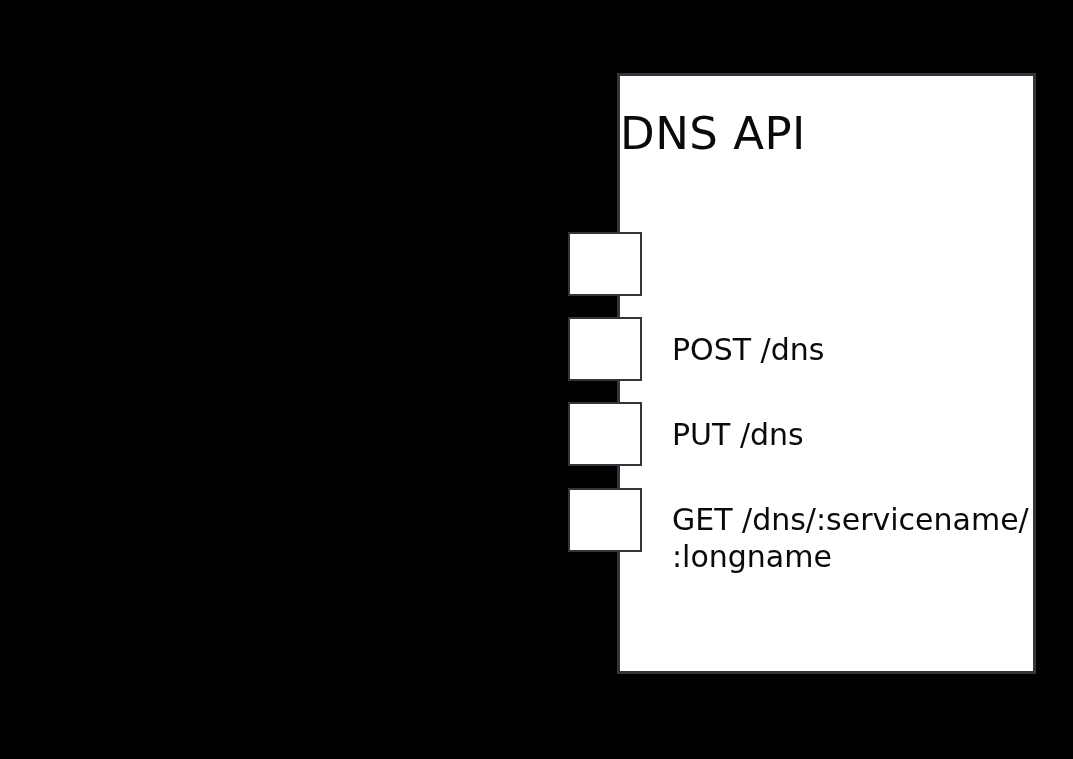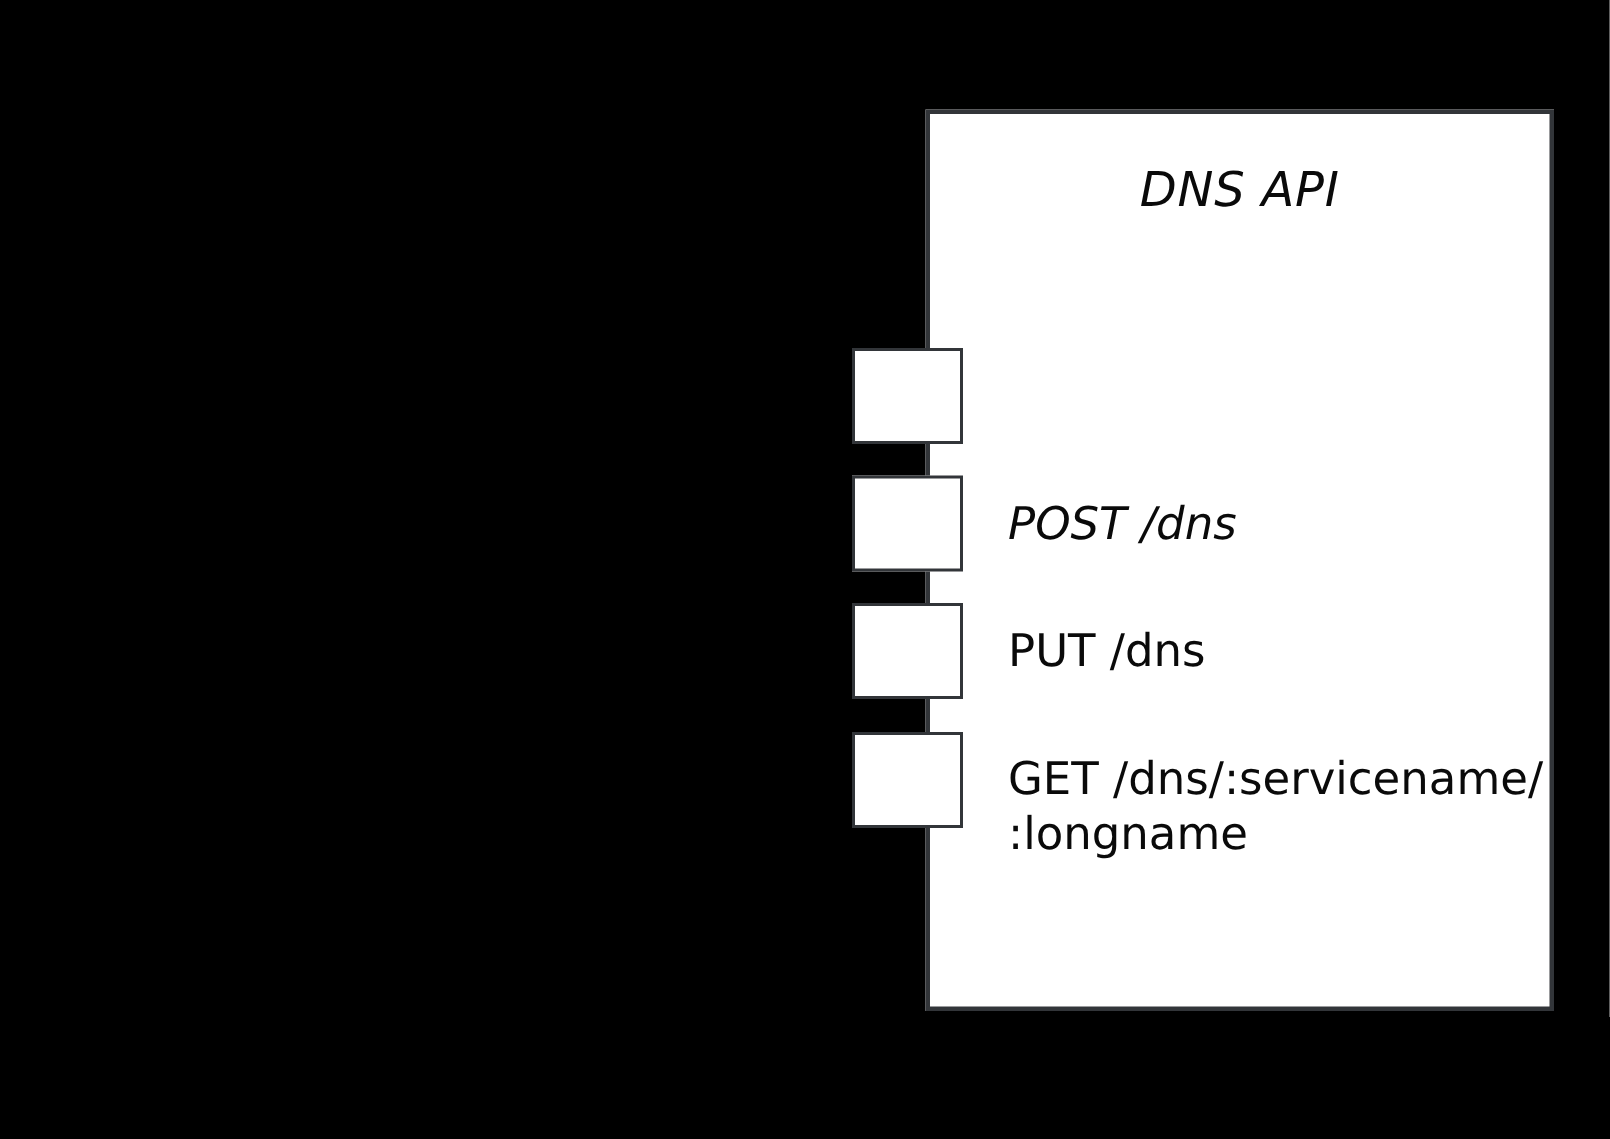--- a/index.html
+++ b/index.html
@@ -25,25 +25,23 @@
     position: absolute;
     left: 617px;
     top: 73px;
     width: 419px;
     height: 601px;
     background: var(--panel-fill);
     border: 3px solid var(--line);
   }
   .panel-title {
     padding-top: 31px;
-    text-align: center;
-    font-size: 32px;
+    font-size: 45px;
     color: var(--ink);
     letter-spacing: 0.5px;
-    font-style: italic;
   }
   .port {
     position: absolute;
     left: 568px;
     width: 74px;
     height: 64px;
     background: var(--panel-fill);
     border: 2px solid var(--line);
   }
   .port-1 { top: 232px; }
@@ -52,21 +50,21 @@
   .port-4 { top: 488px; }
   .endpoint-label {
     position: absolute;
     left: 672px;
     color: var(--ink);
     font-size: 30px;
     line-height: 37px;
     white-space: nowrap;
   }
   .label-1 { top: 246px; }
-  .label-2 { top: 331px; font-style: italic; }
+  .label-2 { top: 331px; }
   .label-3 { top: 416px; }
   .label-4 { top: 501px; }
 </style>
 </head>
 <body>
 
 <div class="canvas">
 
   <div class="panel">
     <div class="panel-title">DNS API</div>

